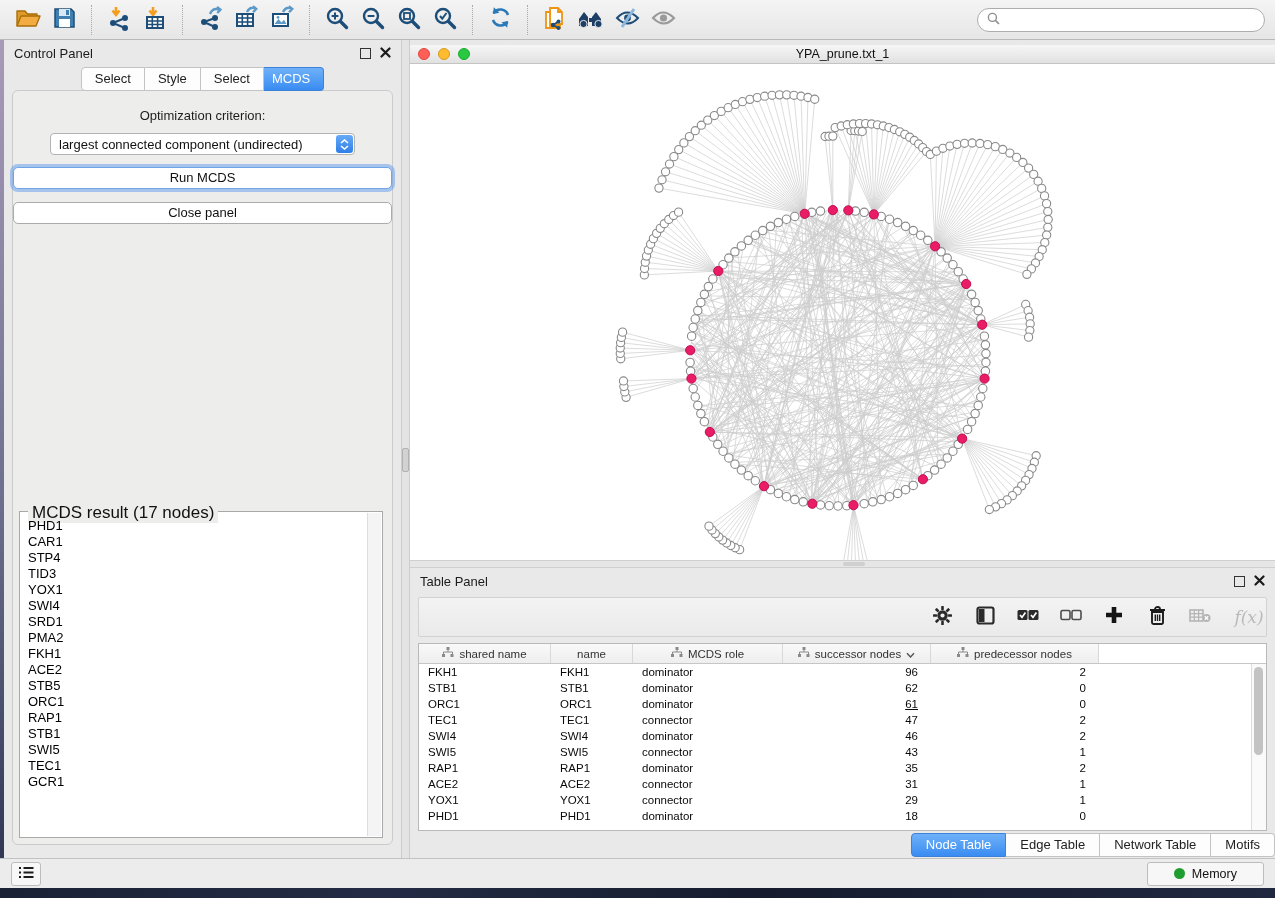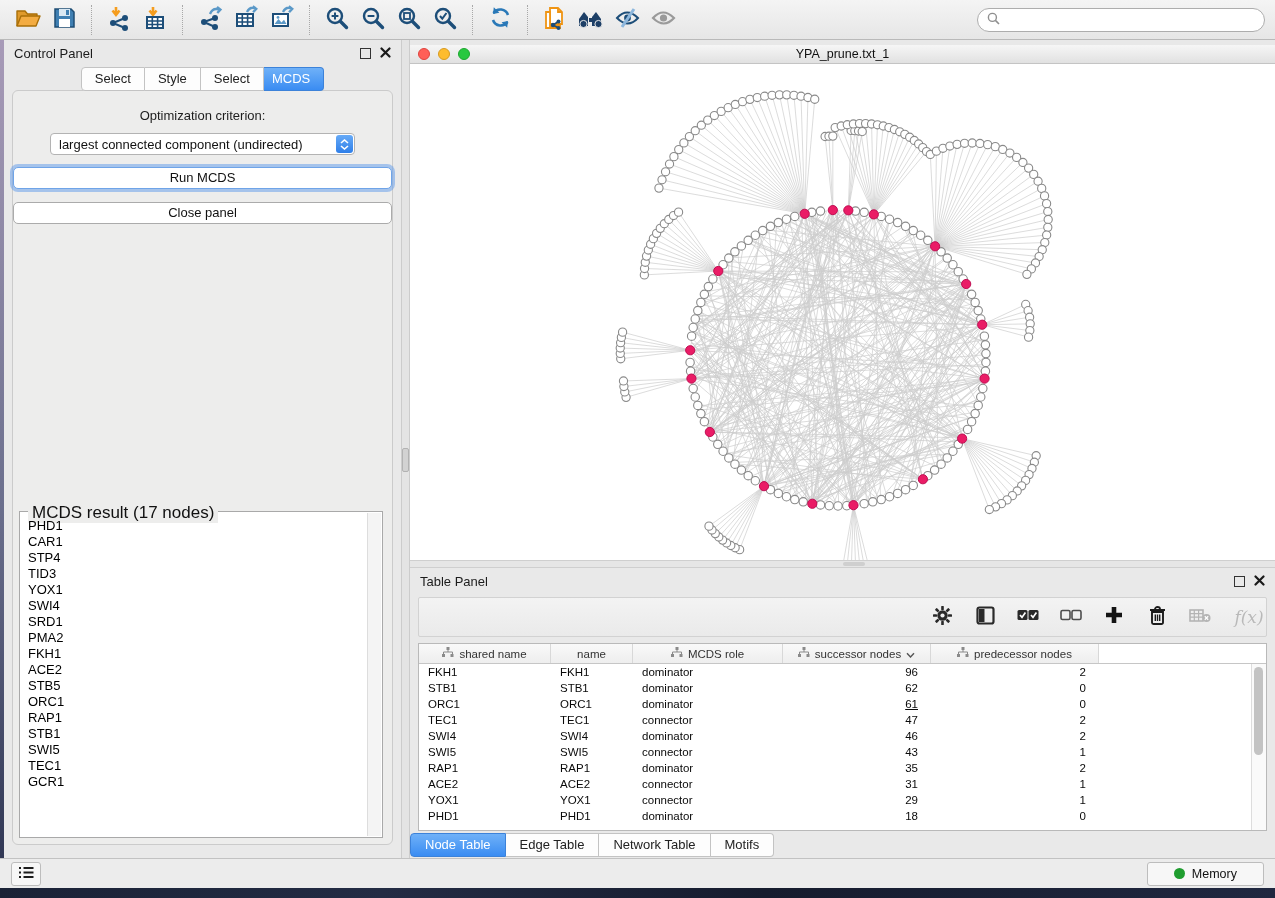--- a/index.html
+++ b/index.html
@@ -69,21 +69,21 @@
   .fx{font-family:"DejaVu Serif",serif;font-style:italic;font-size:17px;color:#b9b9b9;}
   .tp-table{margin:6px 8px 0;flex:1;background:#fff;border:1px solid #b9b9b9;position:relative;overflow:hidden;}
   .t-header{display:flex;height:19px;border-bottom:1px solid #c6c6c6;}
   .th{display:flex;align-items:center;justify-content:center;gap:5px;background:linear-gradient(#f9f9f9,#eeeeee);border-right:1px solid #d8d8d8;font-size:11.5px;color:#333;box-sizing:border-box;overflow:hidden;}
   .t-body{position:absolute;top:20px;left:0;right:14px;bottom:0;overflow:hidden;}
   .tr{display:flex;height:16px;align-items:center;}
   .td{font-size:11.5px;color:#0a0a0a;box-sizing:border-box;padding-left:9px;white-space:nowrap;overflow:hidden;}
   .td.num{text-align:right;padding-right:13px;padding-left:0;}
   .t-scroll{position:absolute;top:20px;right:0;bottom:0;width:14px;background:#fafafa;border-left:1px solid #ddd;}
   .t-thumb{position:absolute;top:3px;left:2px;width:9px;height:88px;background:#c3c3c3;border-radius:5px;}
-  .tp-tabs{height:27px;display:flex;justify-content:flex-start;align-items:center;}
+  .tp-tabs{height:27px;display:flex;justify-content:flex-end;align-items:center;}
   .tp-tab{padding:3px 14px 4px;background:#fdfdfd;border:1px solid #c3c3c3;border-left-width:0;font-size:13px;color:#222;}
   .tp-tab:first-child{border-left-width:1px;border-radius:4px 0 0 4px;}
   .tp-tab:last-child{border-radius:0 4px 4px 0;}
   .tp-tab.active{background:linear-gradient(#6fb1f8,#3a8cf2);border-color:#3c82d9;color:#fff;}
 
   
   .status-bar{position:absolute;left:0;right:0;bottom:10px;height:30px;background:#ececec;border-top:1px solid #c2c2c2;display:flex;align-items:center;padding:0 11px;box-sizing:border-box;}
   .list-btn{width:28px;height:22px;background:#f7f7f7;border:1px solid #bdbdbd;border-radius:3px;display:flex;align-items:center;justify-content:center;}
   .memory-btn{margin-left:auto;height:22px;background:#f7f7f7;border:1px solid #bdbdbd;border-radius:3px;display:flex;align-items:center;gap:7px;padding:0 26px;font-size:12.5px;color:#111;}
   .mem-dot{width:11px;height:11px;border-radius:50%;background:#1f9d2f;}

